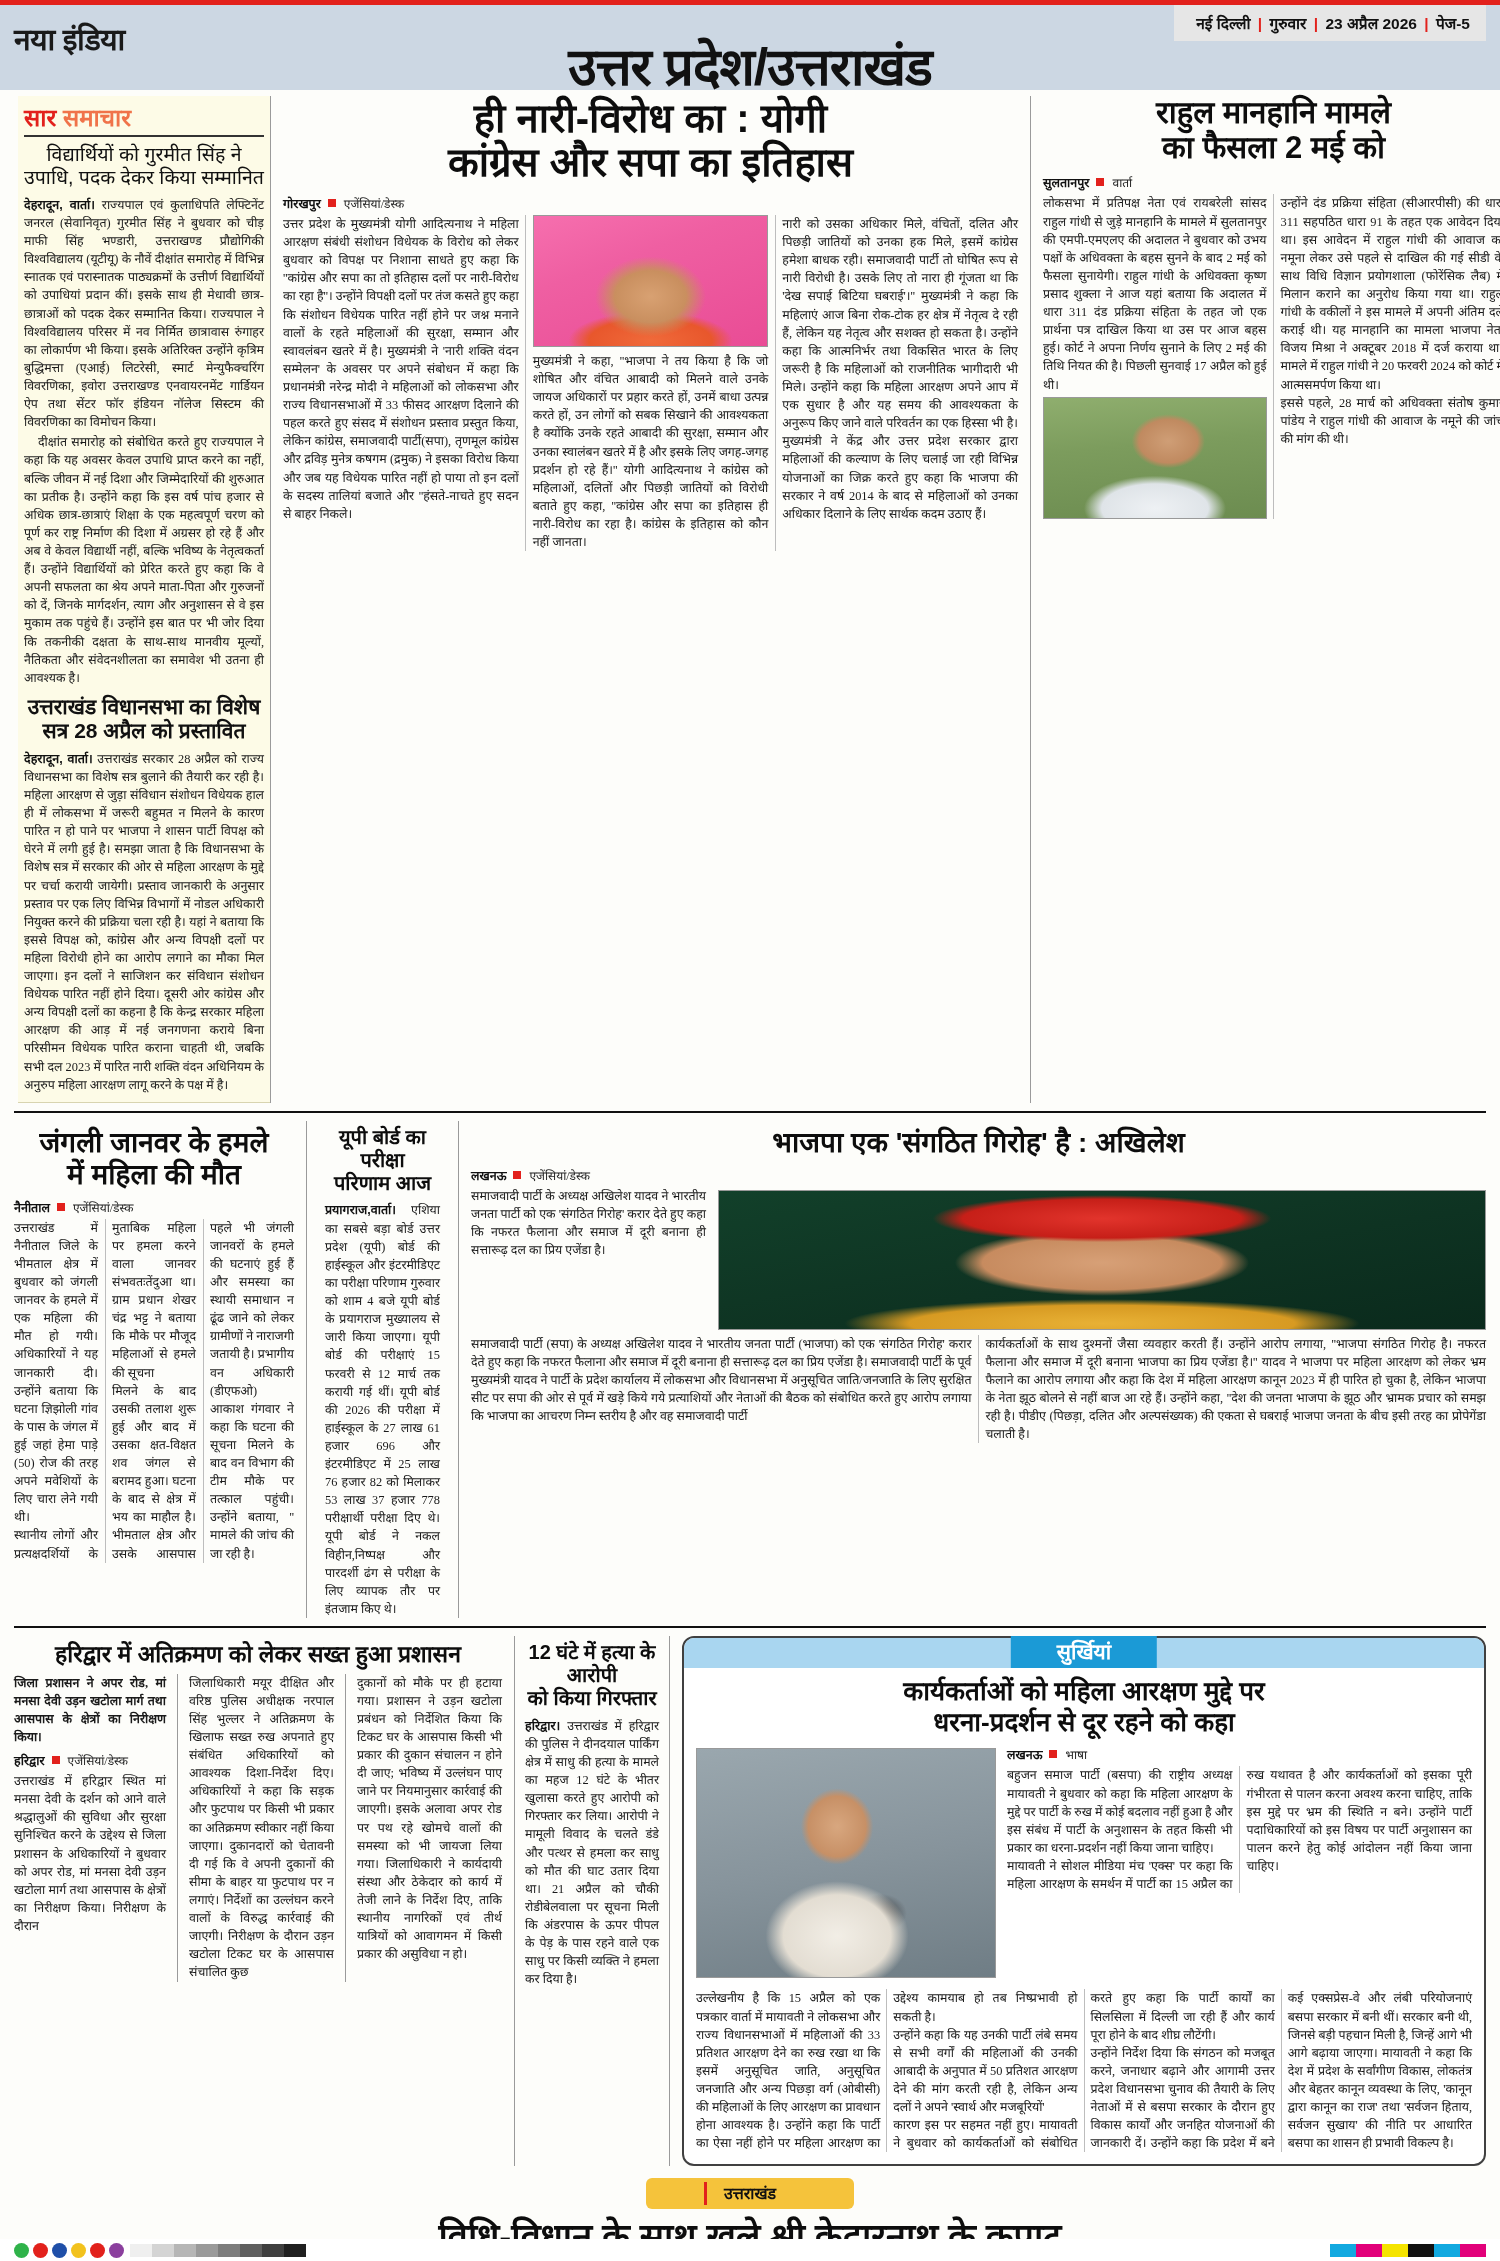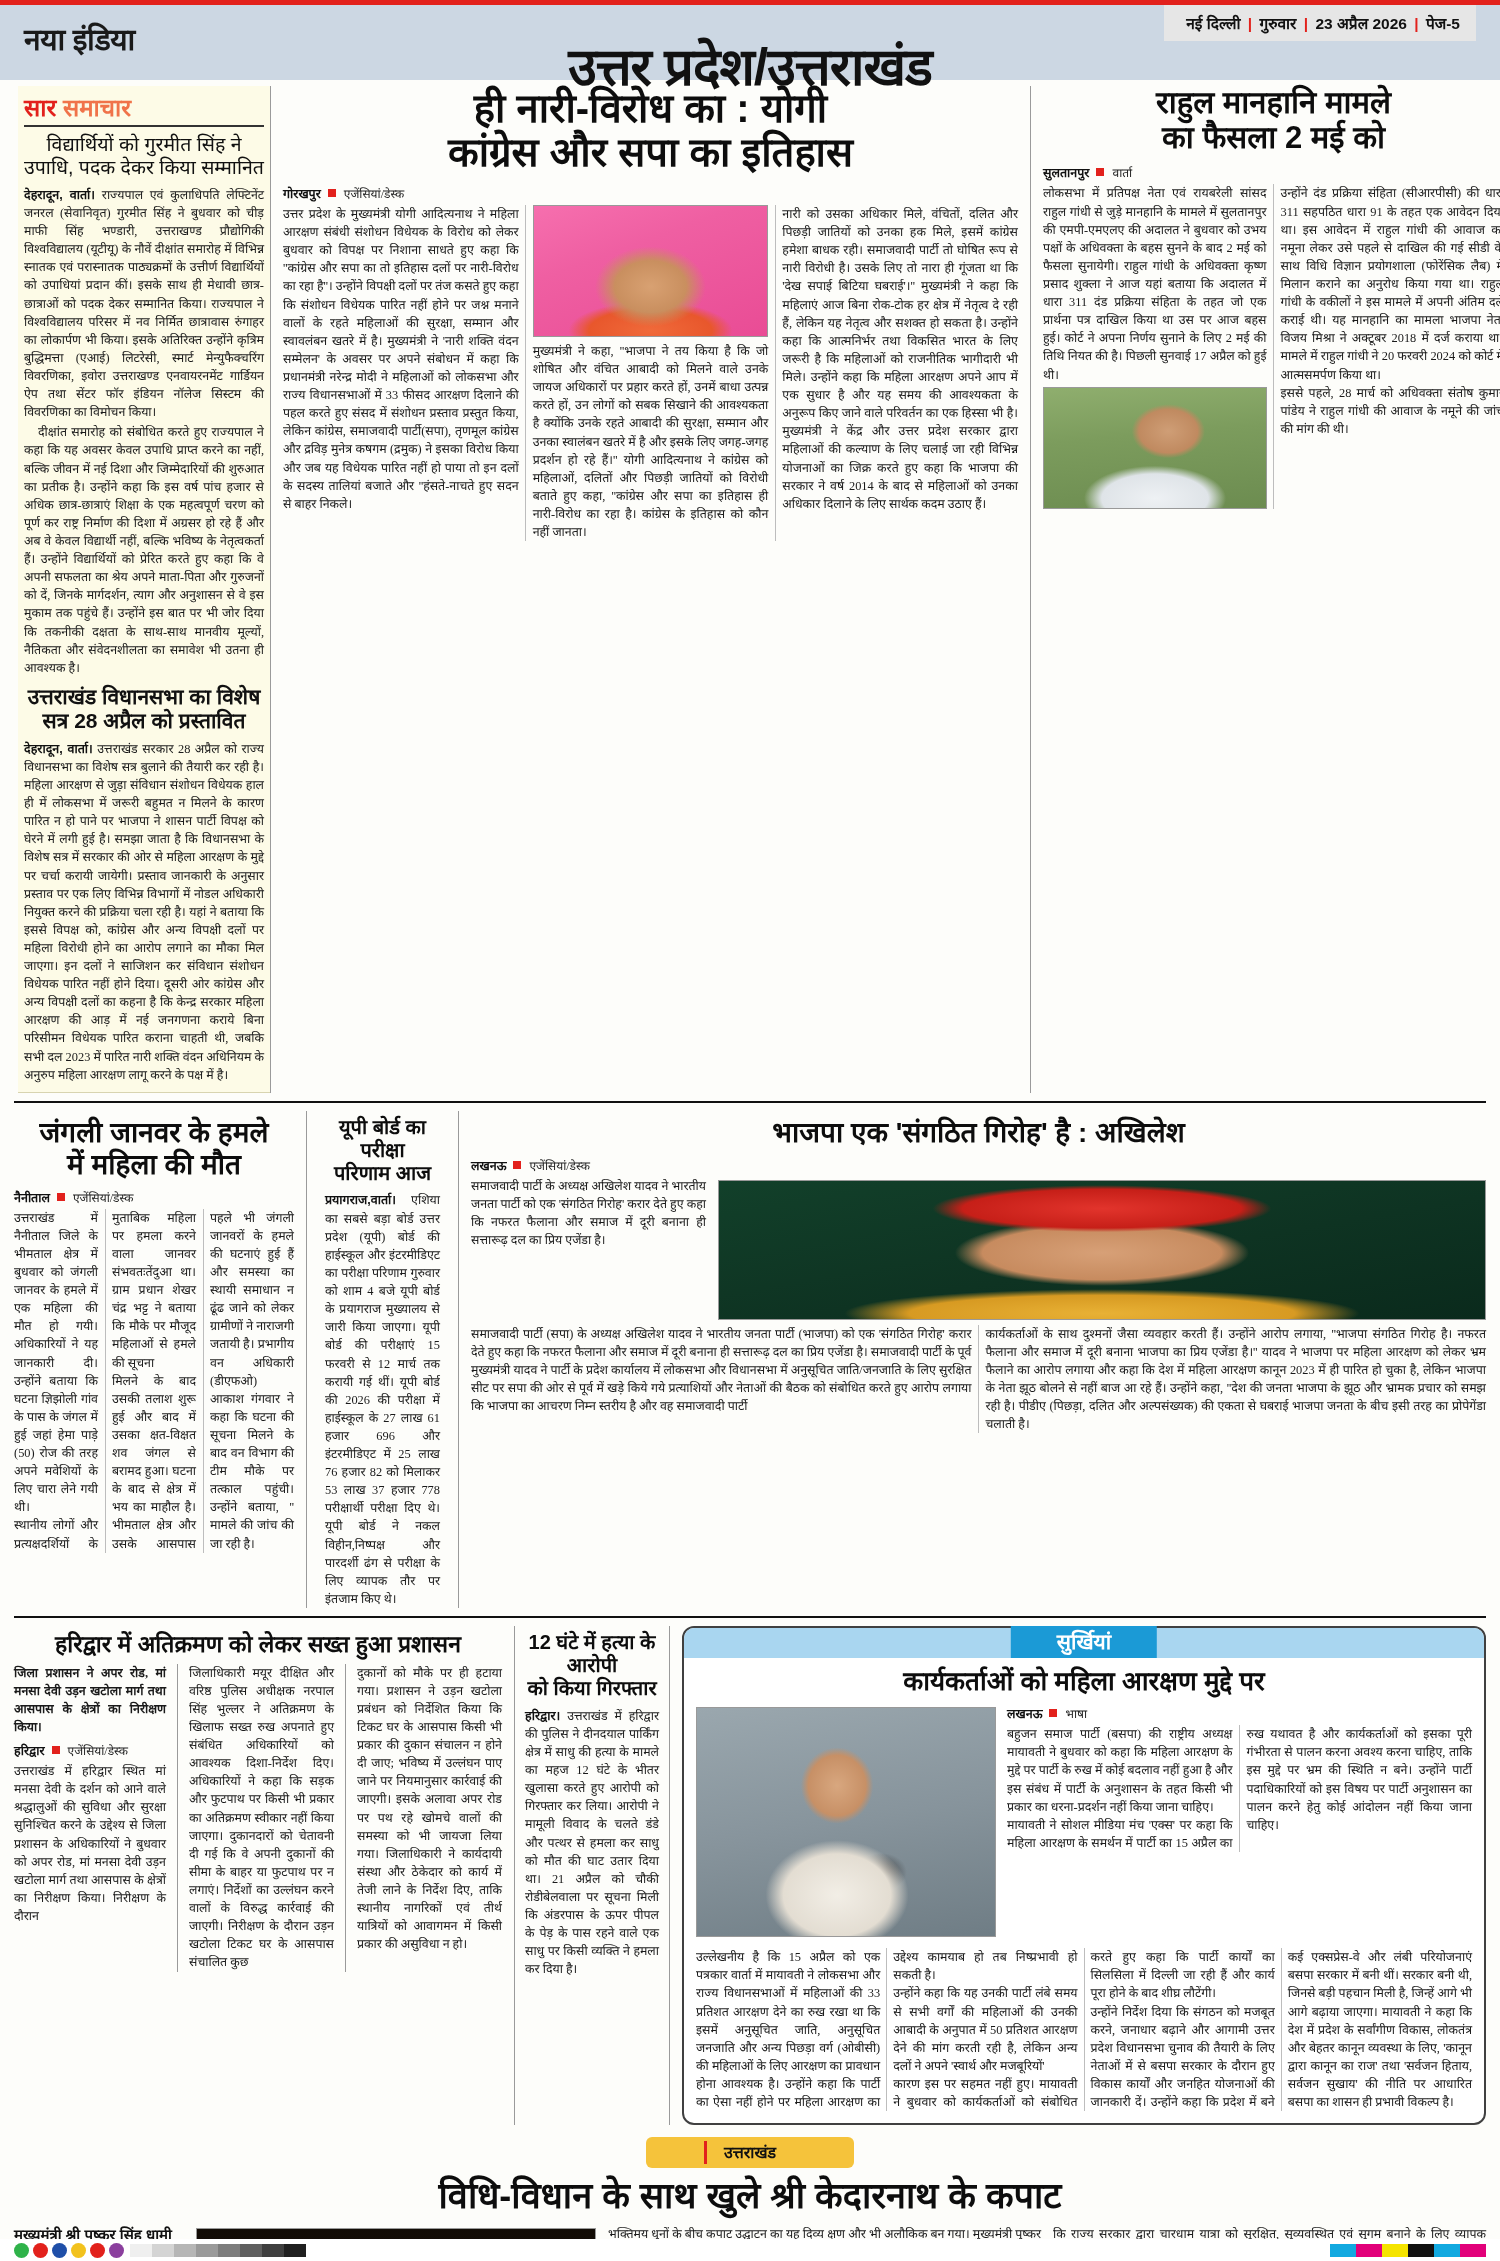--- a/index.html
+++ b/index.html
@@ -14,24 +14,24 @@
     margin: 0 auto;
     background: #fdfdfa;
     position: relative;
     overflow: hidden;
     padding: 0;
   }
 
   
   .masthead {
     position: relative;
-    height: 80px;
+    height: 90px;
     background: #ccd7e3;
     border-top: 5px solid #e2211c;
-    padding: 0 24px;
+    padding: 0 14px;
   }
   .masthead-inner {
     display: flex;
     align-items: flex-start;
     justify-content: space-between;
     height: 100%;
     position: relative;
   }
   .logo {
     font-family: "Liberation Sans", sans-serif;
@@ -467,20 +467,21 @@
       </div>
     </div>
 
     <div class="vdiv" style="flex:1 1 auto;padding-left:12px;">
       <div class="surkhiyan-box">
         <div class="surkhiyan-tab">
           <span>सुर्खियां</span>
         </div>
         <div class="hl" style="font-size:26px;line-height:1.2;margin-bottom:7px;">
           <div>कार्यकर्ताओं को महिला आरक्षण मुद्दे पर</div>
+          <div>धरना-प्रदर्शन से दूर रहने को कहा</div>
         </div>
         <div style="display:flex;gap:11px;">
           <div style="flex:0 0 300px;">
             <div class="photo ph-mayawati"></div>
           </div>
           <div style="flex:1 1 0;">
             <div style="margin-bottom:3px;">
               <span class="place">लखनऊ</span>
               <span class="redsq"></span>
               <span class="agency">भाषा</span>

